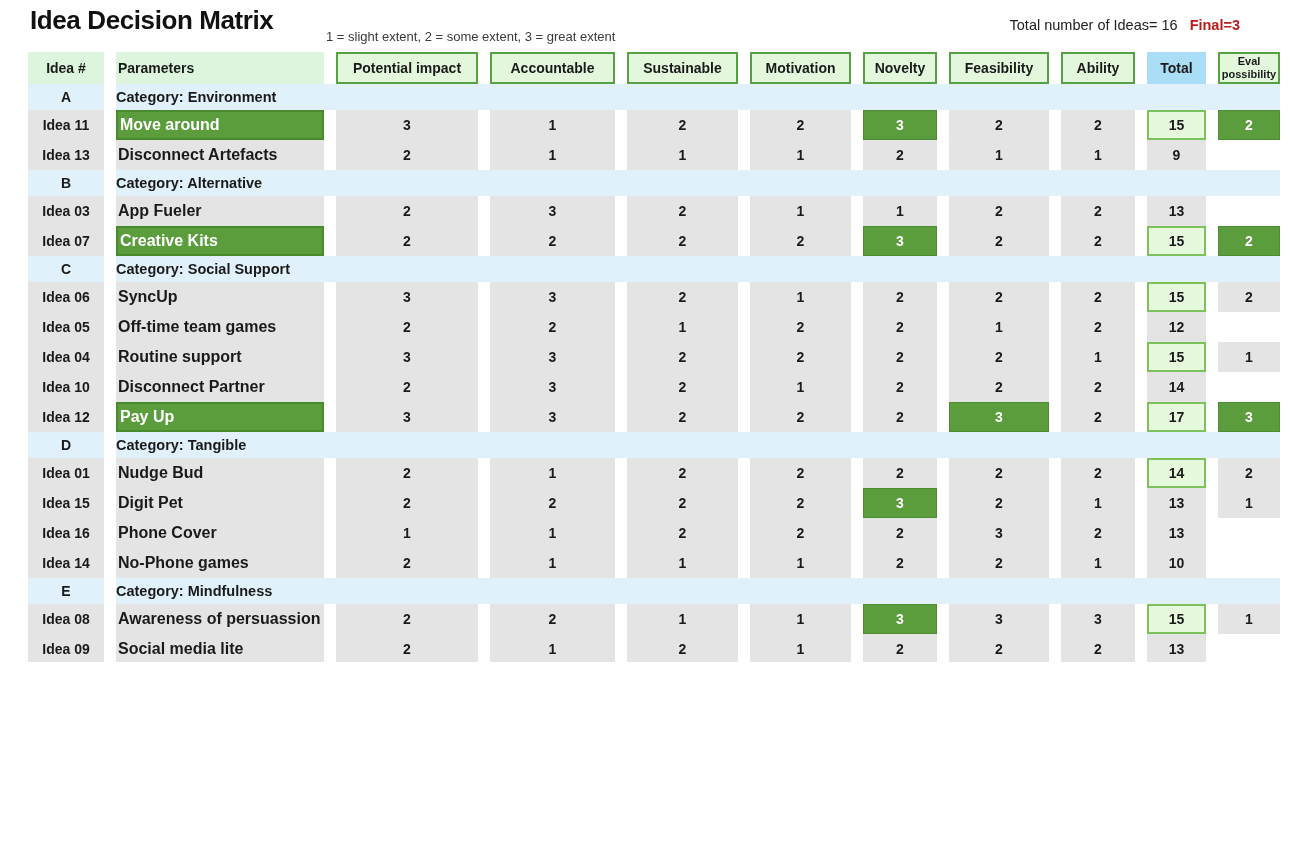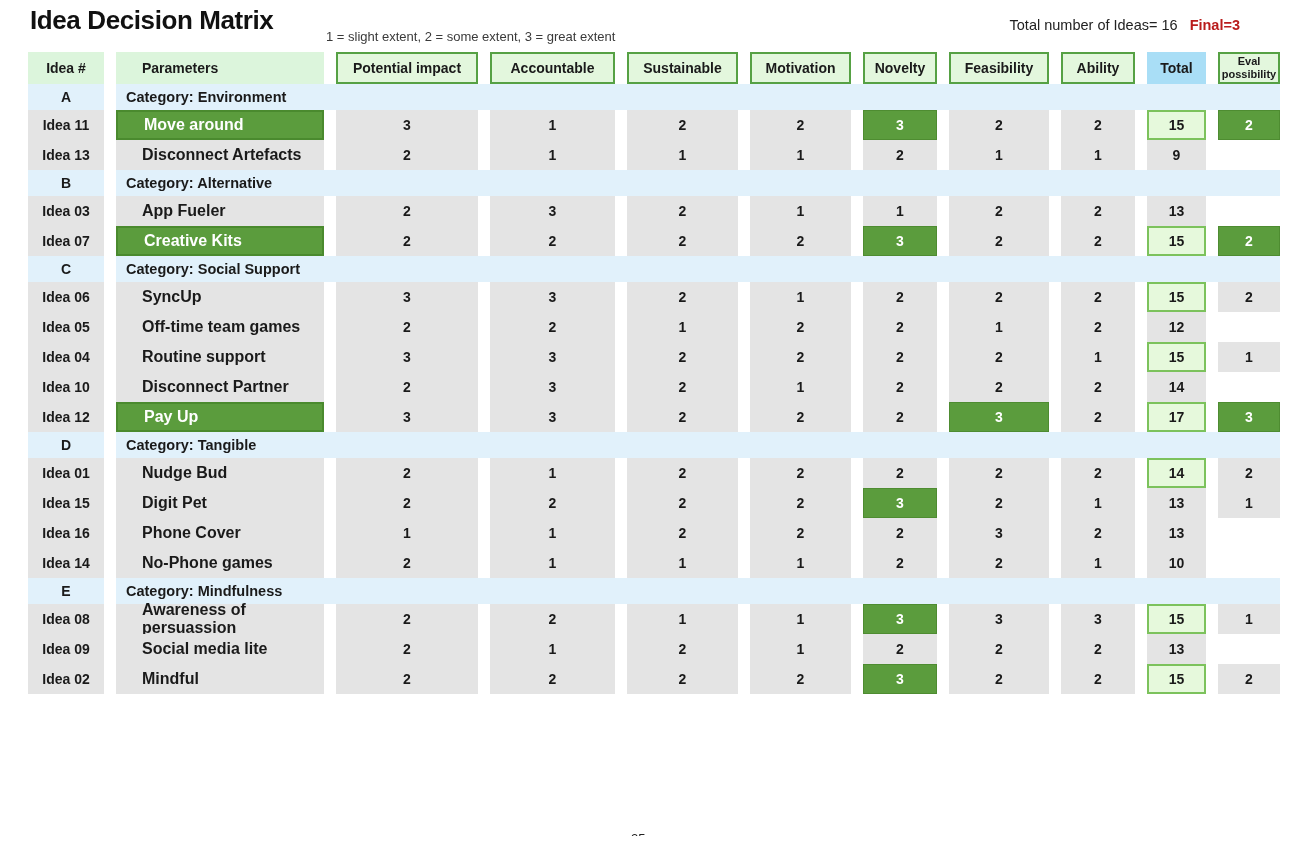--- a/index.html
+++ b/index.html
@@ -1,17 +1,17 @@
 <!DOCTYPE html>
 <html><head>
 <meta charset="utf-8">
 <style>
   html,body { margin:0; padding:0; background:#fff; }
   .canvas {
-    position:relative; width:1294px; height:850px; background:#ffffff;
+    position:relative; width:1294px; height:662px; background:#ffffff;
     font-family:"Liberation Sans", sans-serif; color:#1a1a1a; overflow:hidden;
   }
   .page-title { position:absolute; left:30px; top:5px; font-size:26px; font-weight:800; letter-spacing:-0.4px; color:#111; }
   .legend { position:absolute; left:326px; top:29px; font-size:13px; color:#3a3a3a; }
   .stats { position:absolute; top:17px; right:54px; font-size:14.5px; color:#222; white-space:nowrap; }
   .stats .final { font-weight:700; margin-left:12px; color:#b91c1c; }
 
   .table { position:absolute; left:28px; top:52px; }
   .grid {
     display:grid;
@@ -19,28 +19,28 @@
     column-gap:12px; 
   }
   .row-header > div { height:32px; }
   .row-cat  > div { height:26px; }
   .row-data > div { height:30px; }
 
   .cell {
     display:flex; align-items:center; justify-content:center;
     font-weight:700; font-size:14px; background:#e4e4e4; box-sizing:border-box;
   }
-  .left { justify-content:flex-start; padding-left:26px; }
+  .left { justify-content:flex-start; padding-left:2px; }
   .blank { background:transparent; }
   .hdr-plain { background:#dcf5dc; }
   .hdr-btn  { background:#e3f7dd; border:2px solid #56a144; }
   .hdr-total{ background:#a9def6; }
   .hdr-eval { background:#e3f7dd; border:2px solid #56a144; flex-direction:column; font-size:11px; line-height:1.15; }
   .cat-letter { background:#e1f1fb; }
-  .cat-band { grid-column:2 / 12; background:#e1f1fb; display:flex; align-items:center; padding-left:10px; font-weight:700; font-size:14.5px; box-sizing:border-box; }
+  .cat-band { grid-column:2 / 12; background:#e1f1fb; display:flex; align-items:center; font-weight:700; font-size:14.5px; box-sizing:border-box; }
   .green { background:#5b9c3d; color:#fff; border:1px solid #4e8c31; }
   .param-green { background:#5b9c3d; color:#fff; border:2px solid #4a8a2e; }
   .total-hl { background:#e6f9dc; border:2px solid #7cc25c; }
   .name-cell { font-size:16px; }
   .page-num { position:absolute; left:631px; top:831px; height:5px; width:24px; overflow:hidden; font-size:13px; color:#222; }
 </style>
 </head>
 <body>
 
 <div class="canvas">

